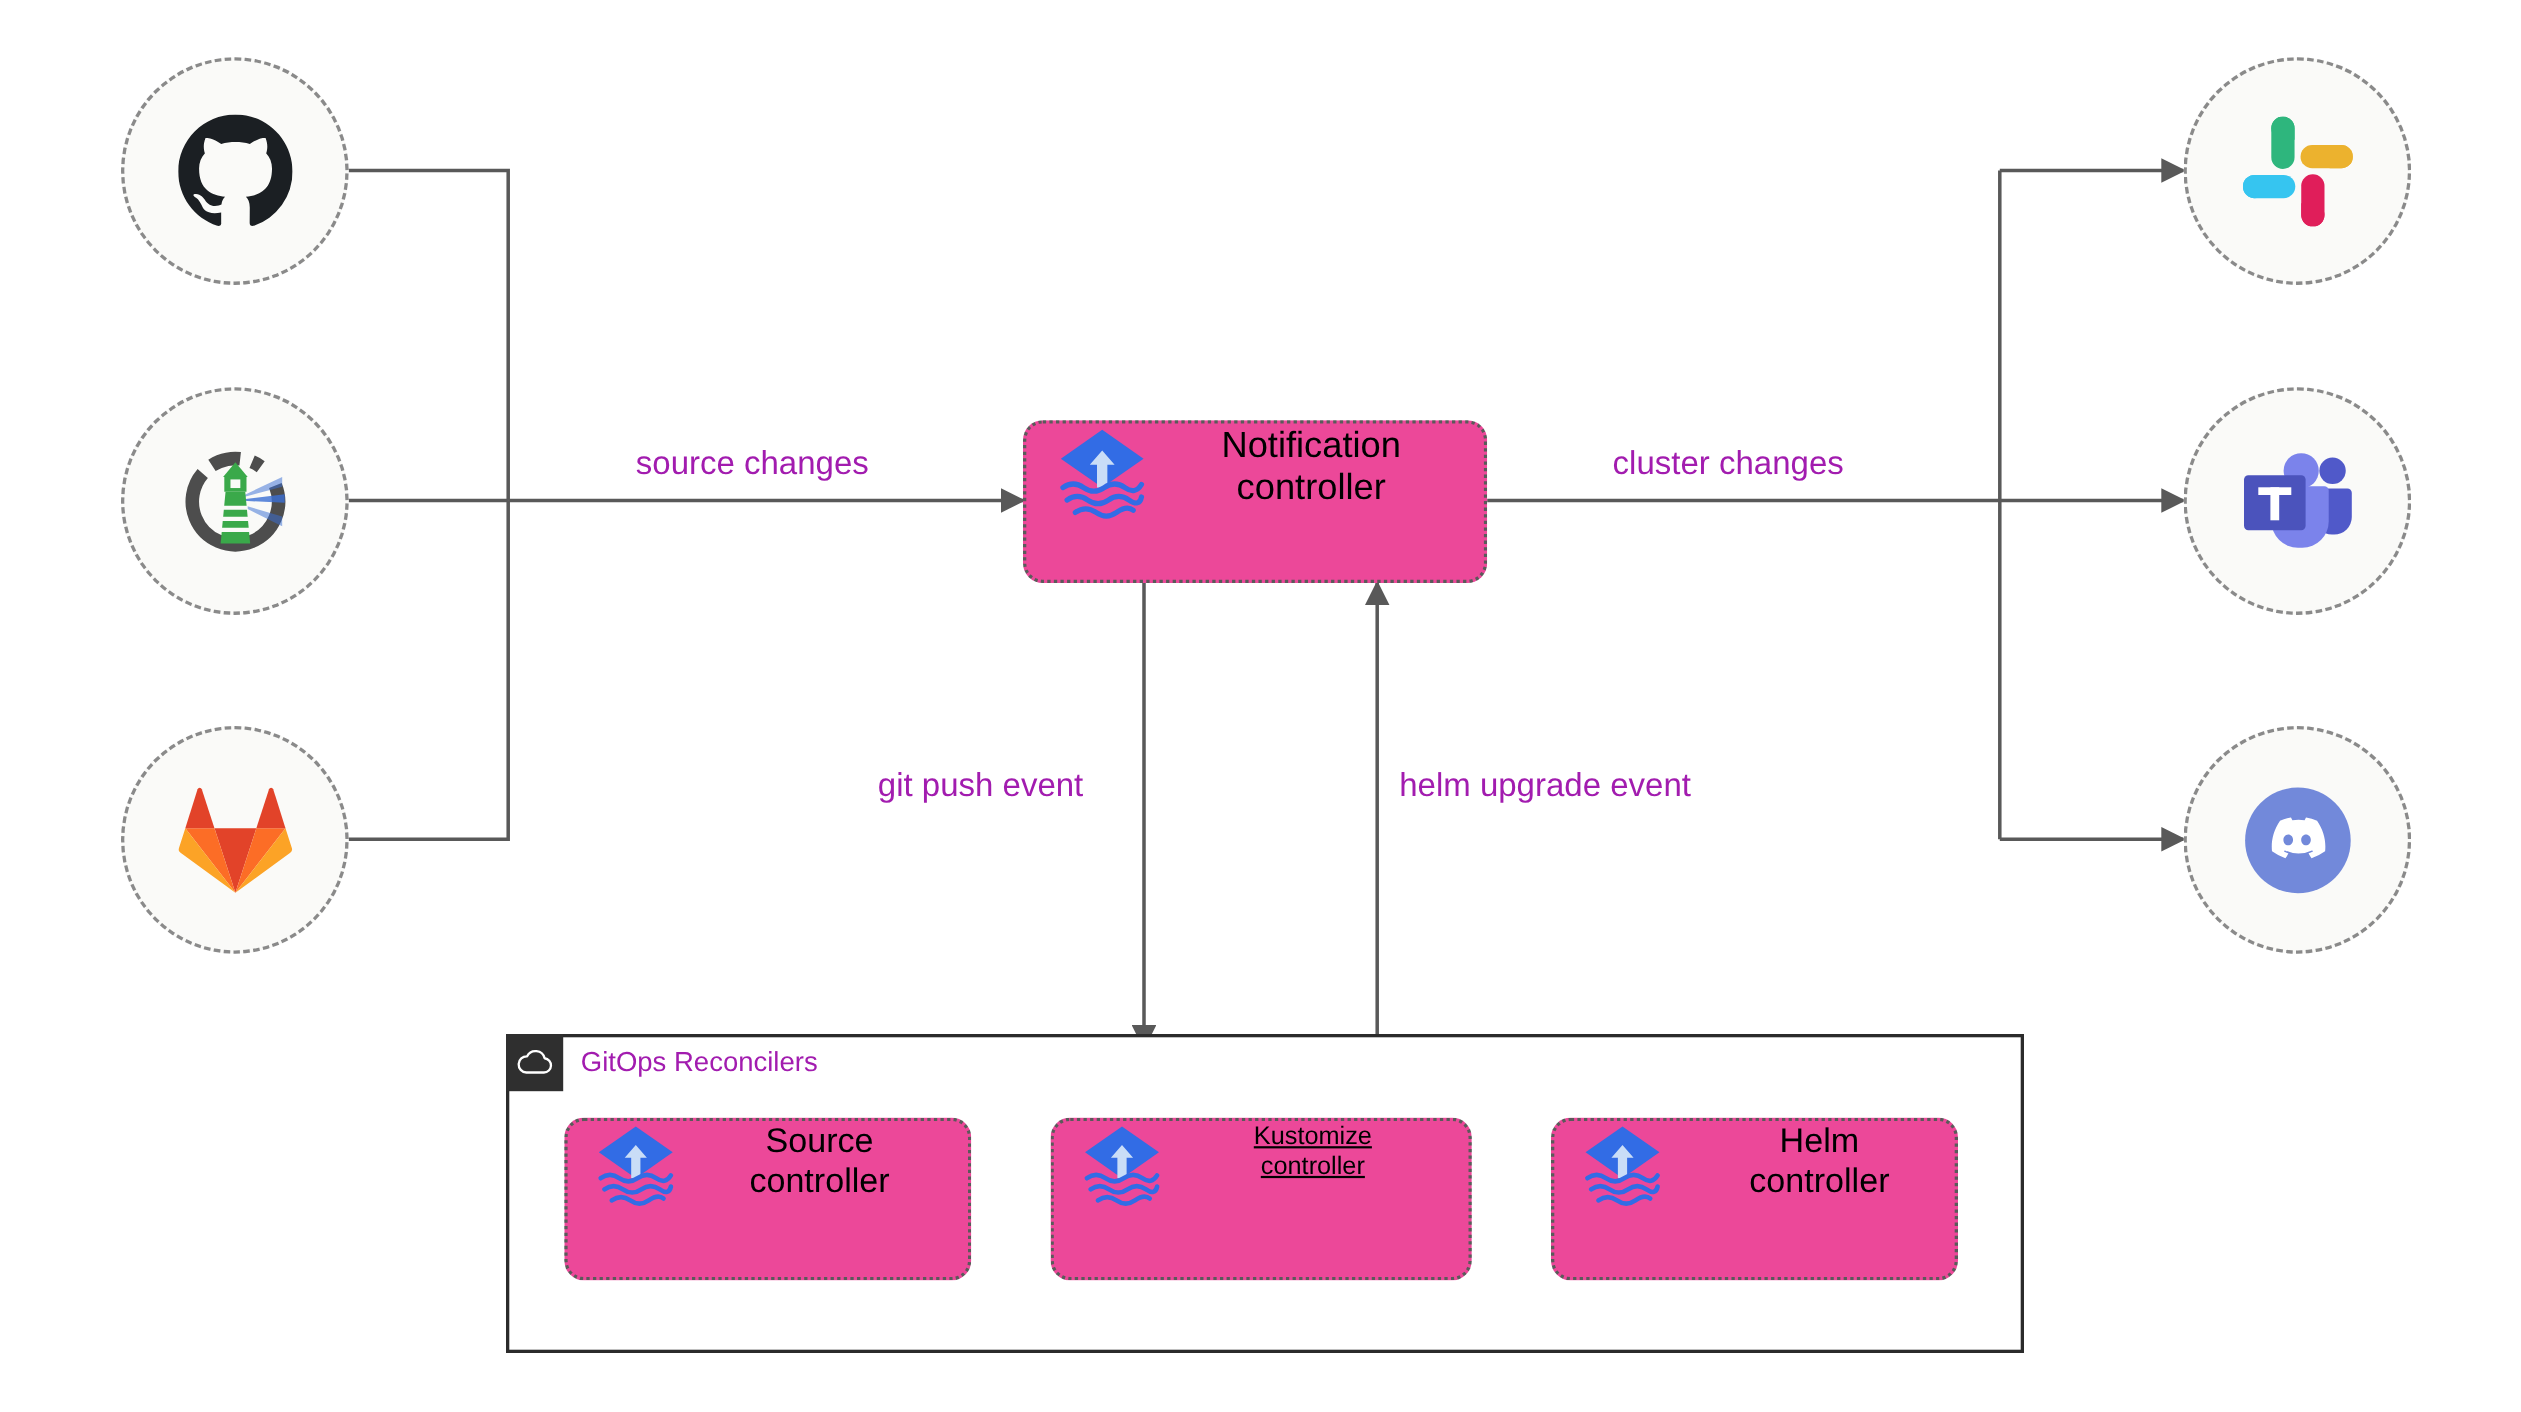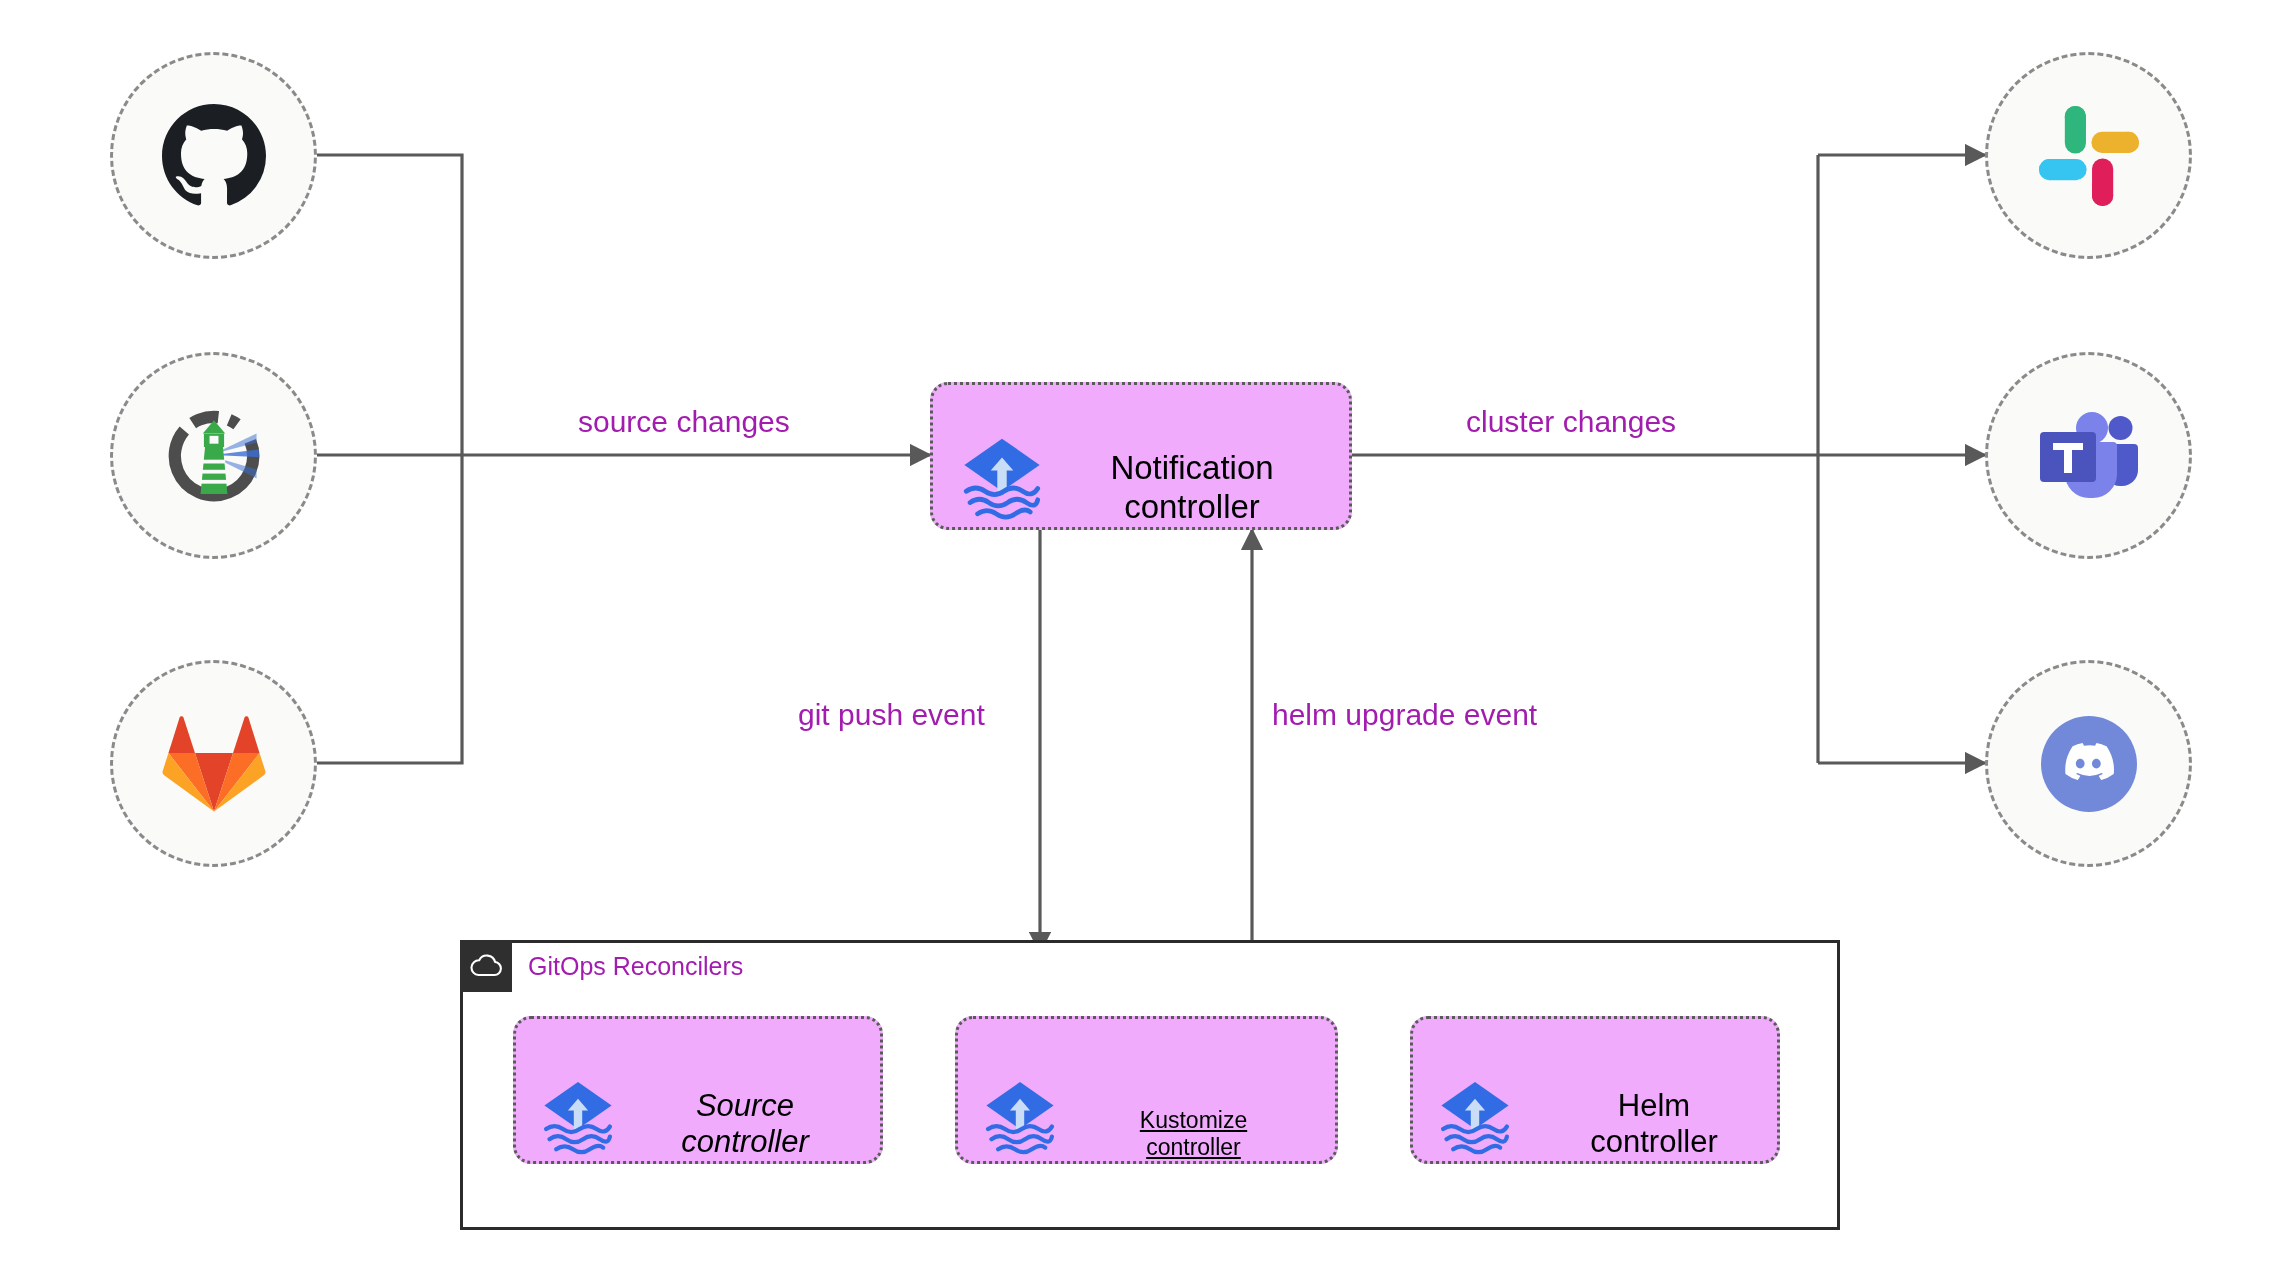--- a/index.html
+++ b/index.html
@@ -38,26 +38,26 @@
     box-sizing: border-box;
     display: flex;
     align-items: center;
     justify-content: center;
   }
   .node-circle svg { display: block; }
   
   .ctrl-box {
     position: absolute;
     box-sizing: border-box;
-    background: #f0abfc;
+    background: #ec4899;
     border: 3px dotted #5a5a5a;
     border-radius: 18px;
     display: flex;
     flex-direction: row;
-    align-items: flex-end;
+    align-items: flex-start;
     justify-content: flex-start;
   }
   .ctrl-icon {
     flex: 0 0 auto;
     display: flex;
     align-items: center;
     justify-content: center;
   }
   .ctrl-label {
     flex: 1 1 auto;
@@ -279,21 +279,21 @@
       <svg width="84" height="84" viewBox="0 0 100 100" aria-hidden="true">
         <path d="M50 6 L90 34 L50 62 L10 34 Z" fill="#326CE5"></path>
         <path d="M50 26 L62 40 L55 40 L55 62 L45 62 L45 40 L38 40 Z" fill="#c9ddf7"></path>
         <g stroke="#326CE5" stroke-width="5" fill="none" stroke-linecap="round">
           <path d="M12 62 q10 -7 20 0 t20 0 t20 0 t16 -3"></path>
           <path d="M16 74 q10 -7 20 0 t20 0 t20 0 t12 -3"></path>
           <path d="M24 86 q10 -7 20 0 t20 0 t16 -2"></path>
         </g>
       </svg>
     </span>
-    <span class="ctrl-label" style="font-size:31px;font-style:italic;">Source
+    <span class="ctrl-label" style="font-size:31px;">Source
 controller</span>
   </div>
 
   <div class="ctrl-box" style="left:955px; top:1016px; width:383px; height:148px; padding:0 10px 0 20px;">
     <span class="ctrl-icon">
       <svg width="84" height="84" viewBox="0 0 100 100" aria-hidden="true">
         <path d="M50 6 L90 34 L50 62 L10 34 Z" fill="#326CE5"></path>
         <path d="M50 26 L62 40 L55 40 L55 62 L45 62 L45 40 L38 40 Z" fill="#c9ddf7"></path>
         <g stroke="#326CE5" stroke-width="5" fill="none" stroke-linecap="round">
           <path d="M12 62 q10 -7 20 0 t20 0 t20 0 t16 -3"></path>

